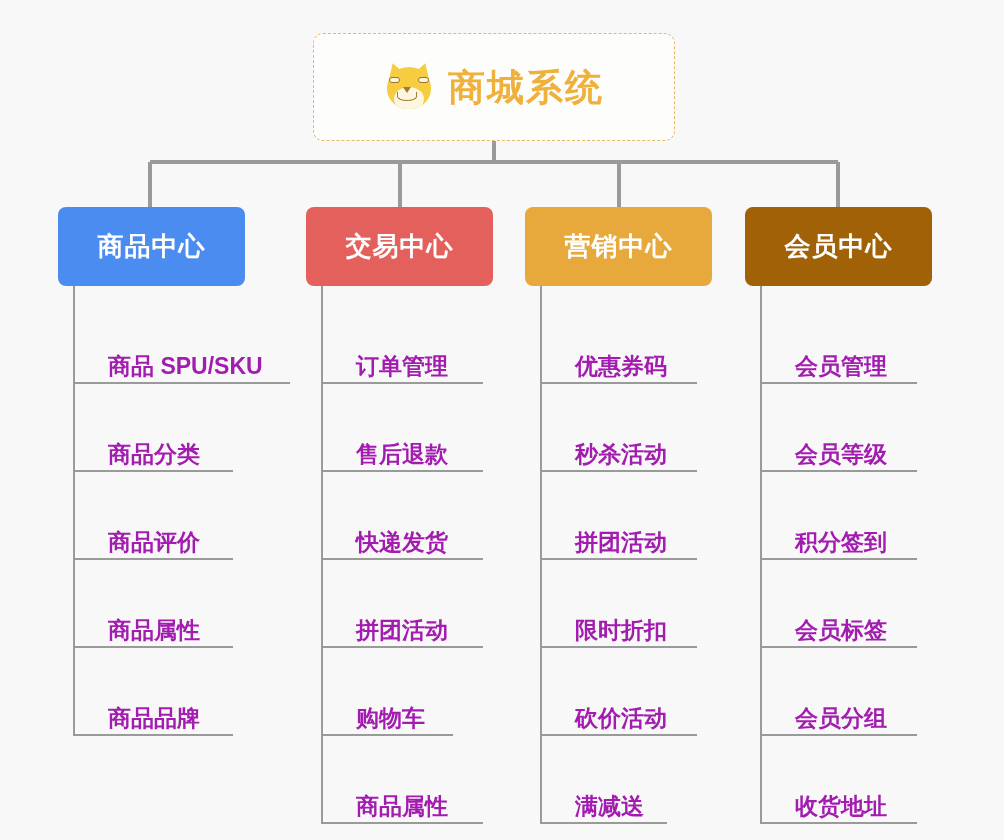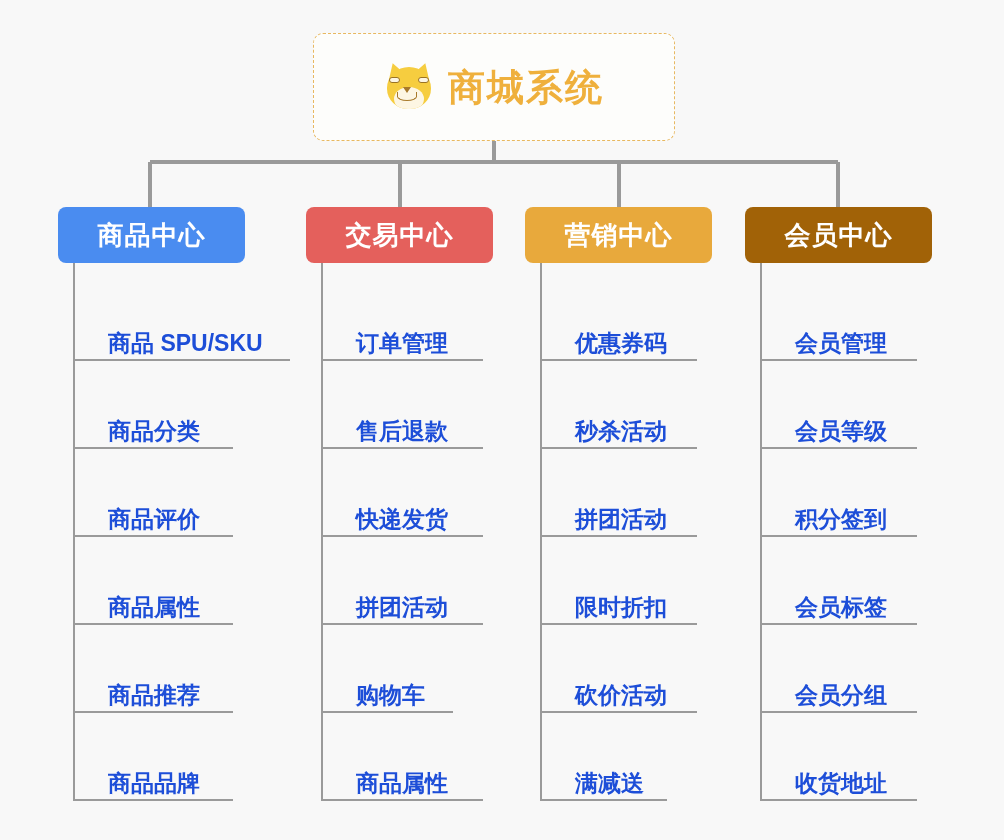--- a/index.html
+++ b/index.html
@@ -131,21 +131,21 @@
     top: 207px;
     width: 200px;
   }
   .column.c0 { left: 58px;  }
   .column.c1 { left: 306px; }
   .column.c2 { left: 525px; }
   .column.c3 { left: 745px; }
 
   .cat-header {
     width: 187px;
-    height: 56px;
+    height: 79px;
     border-radius: 8px;
     display: flex;
     align-items: center;
     justify-content: center;
     color: #ffffff;
     font-size: 26px;
     letter-spacing: 1px;
     box-sizing: border-box;
   }
   .column.c1 .cat-header,
@@ -171,21 +171,21 @@
   .leaf-item::after {
     content: "";
     position: absolute;
     left: 0;
     bottom: 0;
     height: 0;
     border-bottom: 2px solid #9a9a9a;
   }
   .leaf-label {
     font-size: 23px;
-    color: #1d4ed8;
+    color: #a21caf;
     line-height: 1.1;
     white-space: nowrap;
   }
   
   .column.c0 .leaf-item::after { width: 215px; }
   .column.c1 .leaf-item::after { width: 160px; }
   .column.c2 .leaf-item::after { width: 155px; }
   .column.c3 .leaf-item::after { width: 155px; }
   .column.c0 .leaf-item.narrow::after { width: 158px; }
   .column.c1 .leaf-item.narrow::after { width: 130px; }
@@ -236,23 +236,20 @@
       <div class="leaf-item narrow">
         <span class="leaf-label">商品分类</span>
       </div>
       <div class="leaf-item narrow">
         <span class="leaf-label">商品评价</span>
       </div>
       <div class="leaf-item narrow">
         <span class="leaf-label">商品属性</span>
       </div>
       <div class="leaf-item narrow">
-        <span class="leaf-label">商品推荐</span>
-      </div>
-      <div class="leaf-item narrow">
         <span class="leaf-label">商品品牌</span>
       </div>
     </div>
   </div>
 
   <div class="column c1">
     <div class="cat-header" style="background:#e4605c">
       <span>交易中心</span>
     </div>
     <div class="leaf-list">

